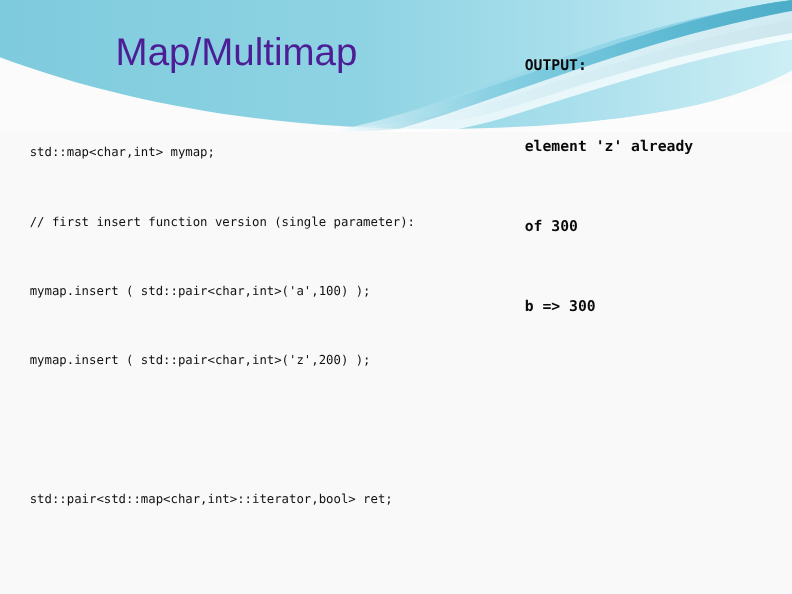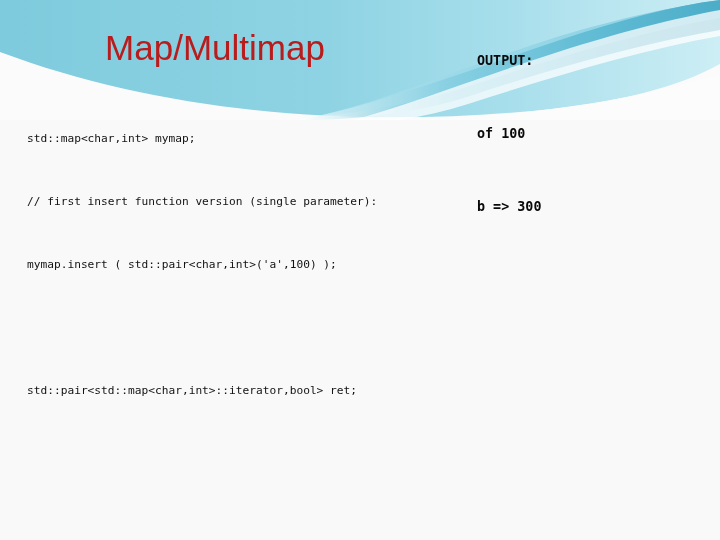--- a/index.html
+++ b/index.html
@@ -37,21 +37,21 @@
   #title {
     position: absolute;
     left: 0;
     top: 28px;
     width: 430px;
     text-align: center;
     font-family: "Liberation Sans", sans-serif;
     font-size: 35px;
     font-weight: 400;
     letter-spacing: 0px;
-    color: #b91c1c;
+    color: #4c1d95;
     white-space: nowrap;
   }
 
   
   #code-block {
     position: absolute;
     left: 27px;
     top: 86px;
     width: 530px;
     font-family: "DejaVu Sans Mono", monospace;
@@ -127,20 +127,21 @@
                C392,112 470,80 558,52 C620,32 676,18 720,10 Z" fill="#ffffff" opacity="0.75"></path>
     </svg>
   </div>
 
   <div id="title">Map/Multimap</div>
 
   <div id="code-block">
     <div class="code-line">std::map&lt;char,int&gt; mymap;</div>
     <div class="code-line">// first insert function version (single parameter):</div>
     <div class="code-line">mymap.insert ( std::pair&lt;char,int&gt;('a',100) );</div>
+    <div class="code-line">mymap.insert ( std::pair&lt;char,int&gt;('z',200) );</div>
     <div class="code-line blank"></div>
     <div class="code-line">std::pair&lt;std::map&lt;char,int&gt;::iterator,bool&gt; ret;</div>
     
     
     
     
     
     
     
     
@@ -148,21 +149,22 @@
     
     
     
     
     
     
   </div>
 
   <div id="output-block">
     <div class="out-line">OUTPUT:</div>
-    <div class="out-line">of 100</div>
+    <div class="out-line">element 'z' already</div>
+    <div class="out-line">of 300</div>
     <div class="out-line">b =&gt; 300</div>
     
     
     
     
     
   </div>
 
 </div>
 

